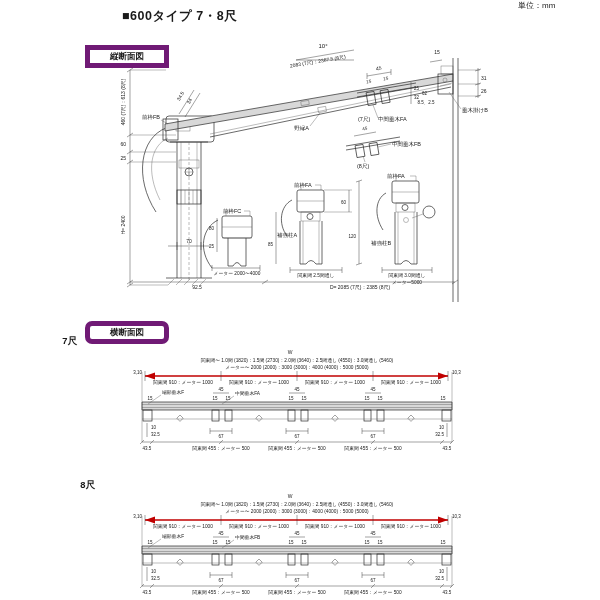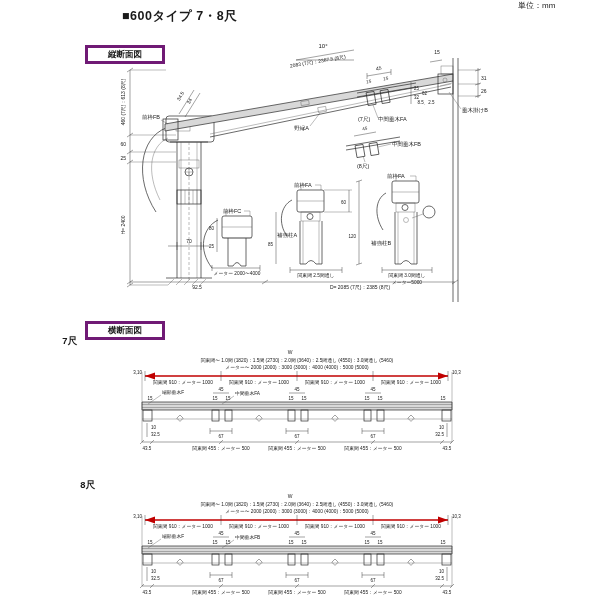--- a/index.html
+++ b/index.html
@@ -1,21 +1,21 @@
 <!DOCTYPE html>
 <html><head>
 <meta charset="utf-8">
 <style>
   html,body{margin:0;padding:0;background:#f7f7f5;}
   #page{position:relative;width:600px;height:600px;background:#ffffff;overflow:hidden;
         font-family:"Liberation Sans",sans-serif;color:#1a1a1a;}
   .abs{position:absolute;}
   .title{font-size:12.5px;font-weight:bold;letter-spacing:.5px;}
   .unit{font-size:8px;color:#222;}
-  .secbox{border:3px solid #701a75;background:#fff;font-size:8.5px;font-weight:bold;
+  .secbox{border:5px solid #701a75;background:#fff;font-size:8.5px;font-weight:bold;
           width:74px;height:13px;line-height:13px;text-align:center;box-shadow:0 0 0 1px #fff inset;}
   .shaku{font-size:9.5px;font-weight:bold;font-family:Liberation Mono, monospace;}
   svg text{font-family:"Liberation Sans",sans-serif;fill:#1a1a1a;}
   .ln{stroke:#2a2a2a;stroke-width:.7;fill:none;}
   .tn{stroke:#555;stroke-width:.4;fill:none;}
   .dm{stroke:#333;stroke-width:.45;fill:none;}
   .dash{stroke:#666;stroke-width:.45;fill:none;stroke-dasharray:3 2;}
   .red{stroke:#c00000;}
   .redf{fill:#c00000;stroke:none;}
   .t5{font-size:5px;} .t48{font-size:4.8px;} .t45{font-size:4.5px;}
@@ -24,21 +24,21 @@
   .gray{fill:#d8d8d8;stroke:none;}
 </style>
 </head>
 <body>
 <div id="page">
 
 <div class="abs title" style="left:90px;top:8px;margin-left:32px;">■600タイプ 7・8尺</div>
 <div class="abs unit" style="left:518px;top:0;">単位：mm</div>
 
 <div class="abs secbox" style="left:85px;top:45px;">縦断面図</div>
-<div class="abs secbox" style="left:85px;top:321px;">横断面図</div>
+<div class="abs secbox" style="left:85px;top:321px;border-radius:7px;">横断面図</div>
 <div class="abs shaku" style="left:62px;top:335px;">7尺</div>
 <div class="abs shaku" style="left:80px;top:479px;">8尺</div>
 
 <svg class="abs" style="left:80px;top:40px;" width="500" height="310" viewBox="0 0 500 310">
 
   <g>
     <line class="dm" x1="50" y1="30" x2="50" y2="245"></line>
     <line class="dm" x1="47" y1="32" x2="53" y2="28"></line>
         <line class="dm" x1="47" y1="97" x2="53" y2="93"></line>
     <line class="dm" x1="47" y1="114" x2="53" y2="110"></line>

